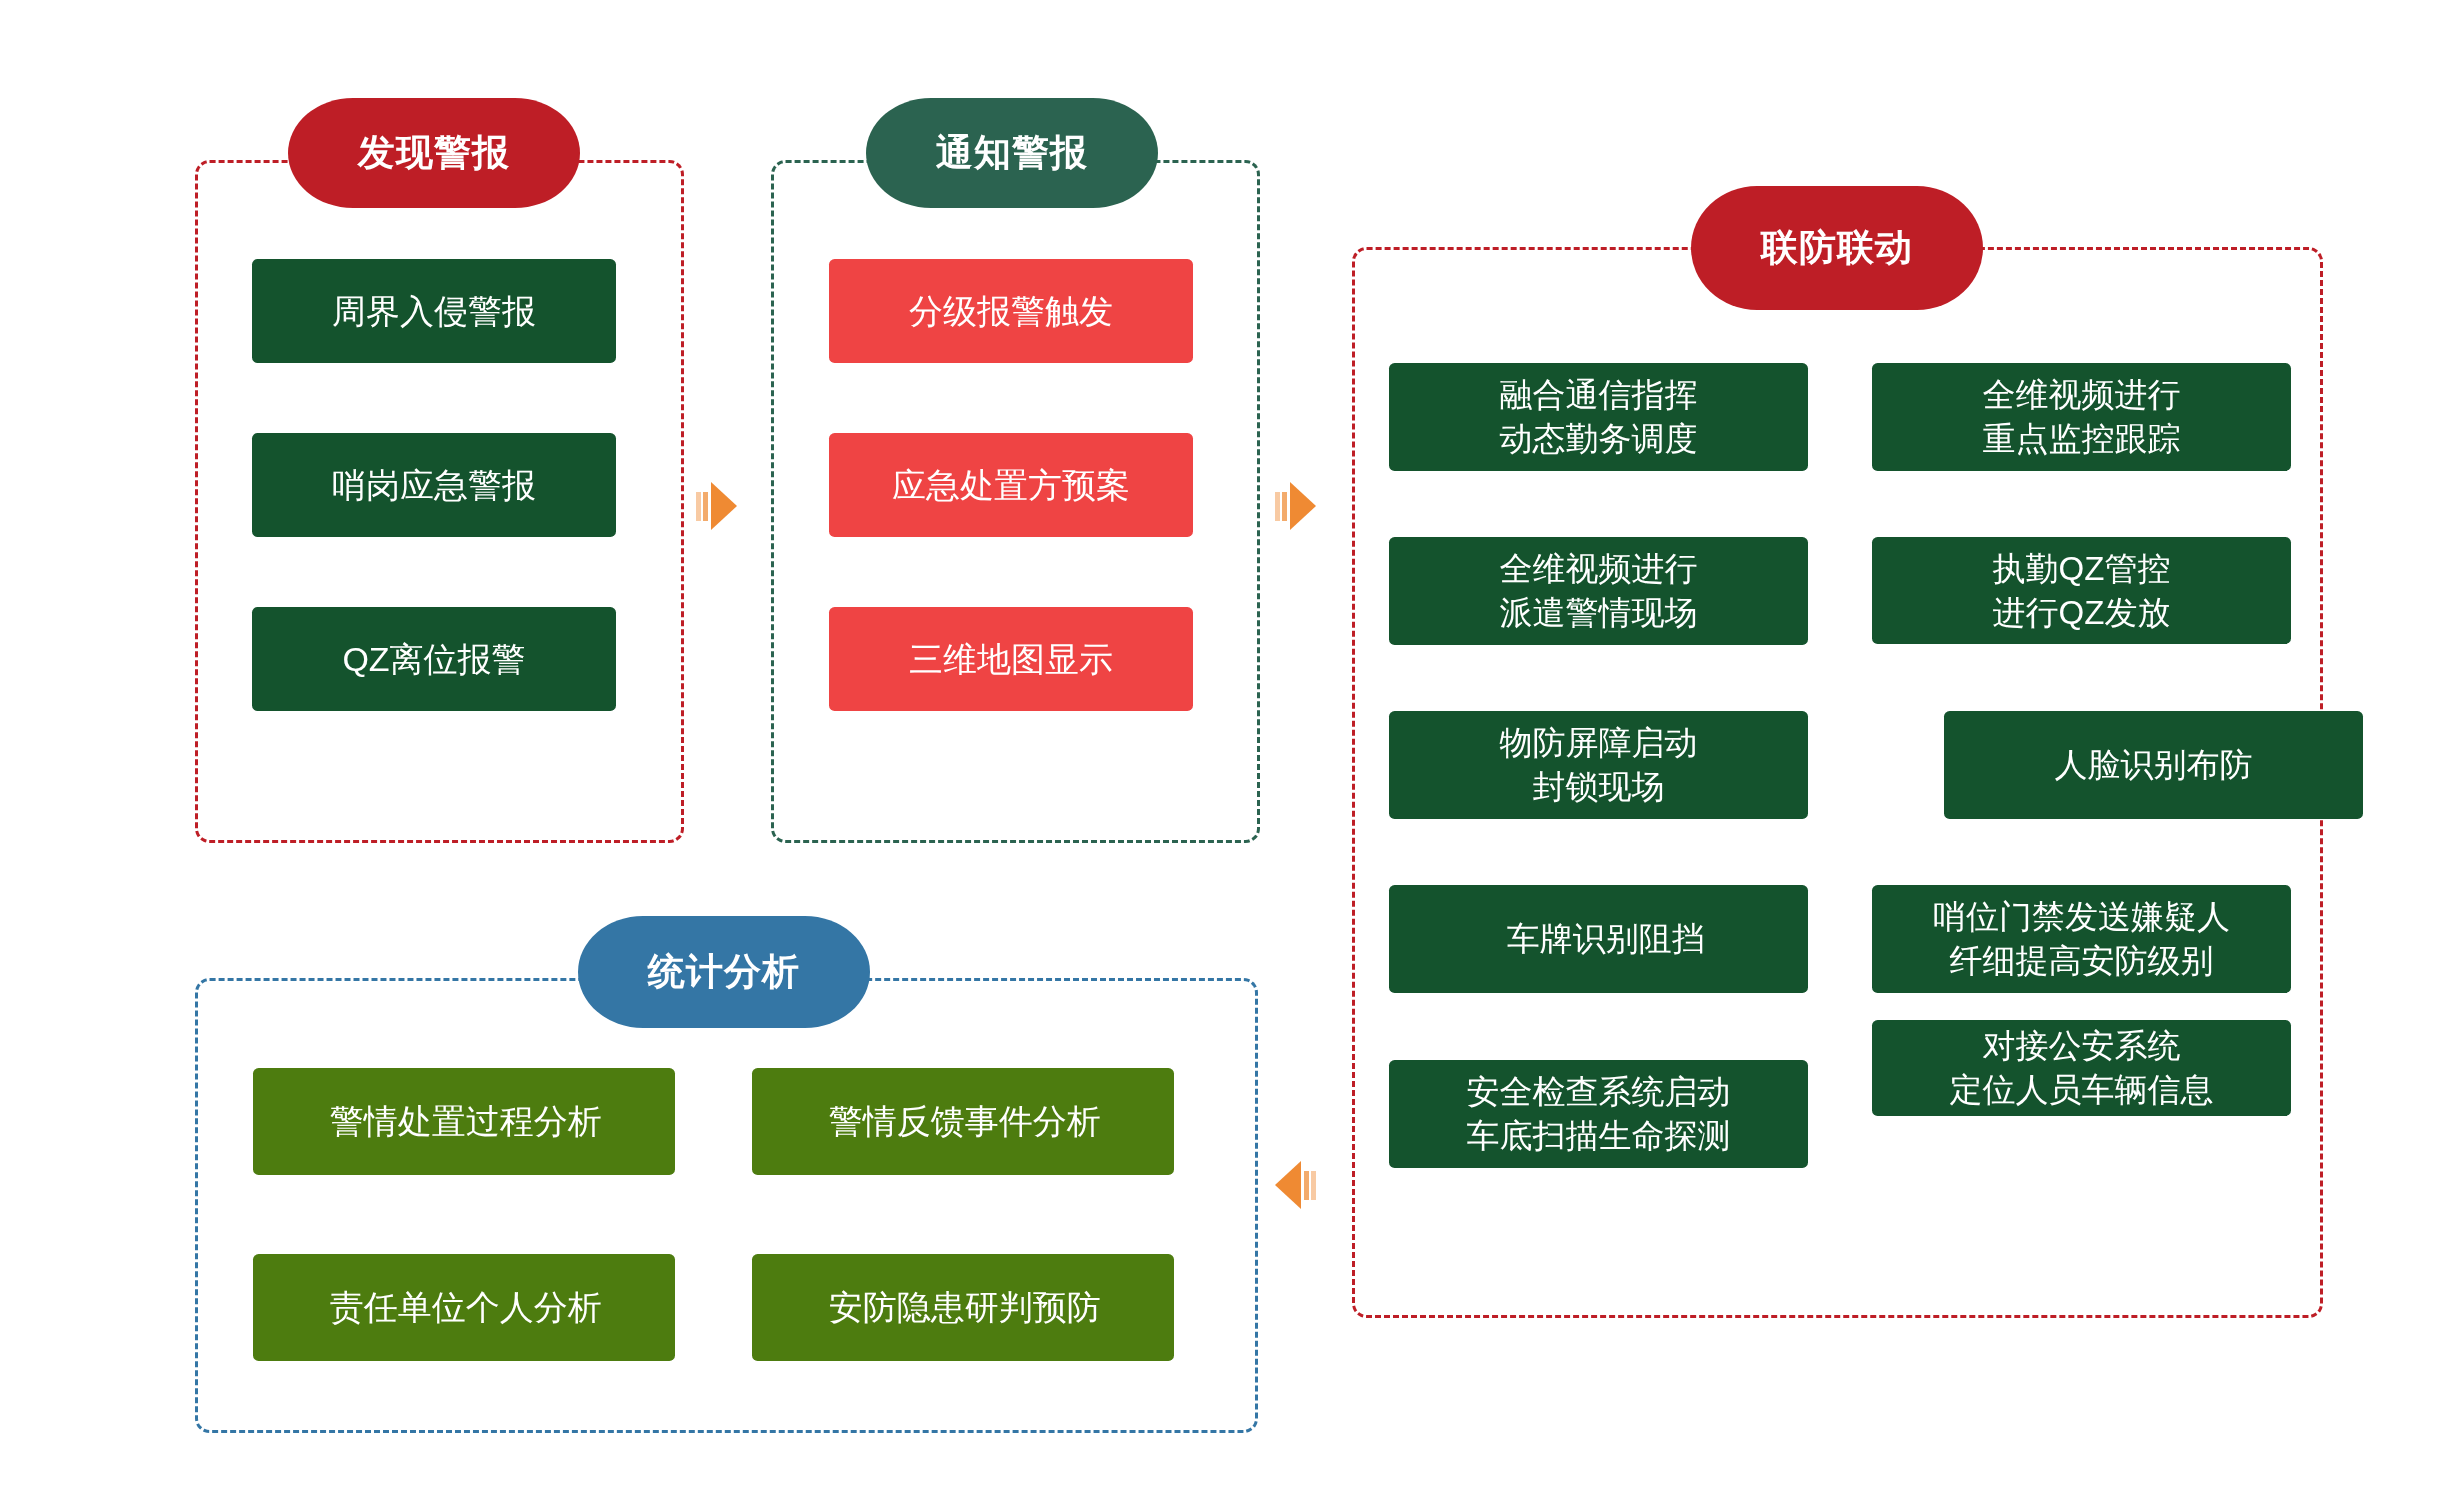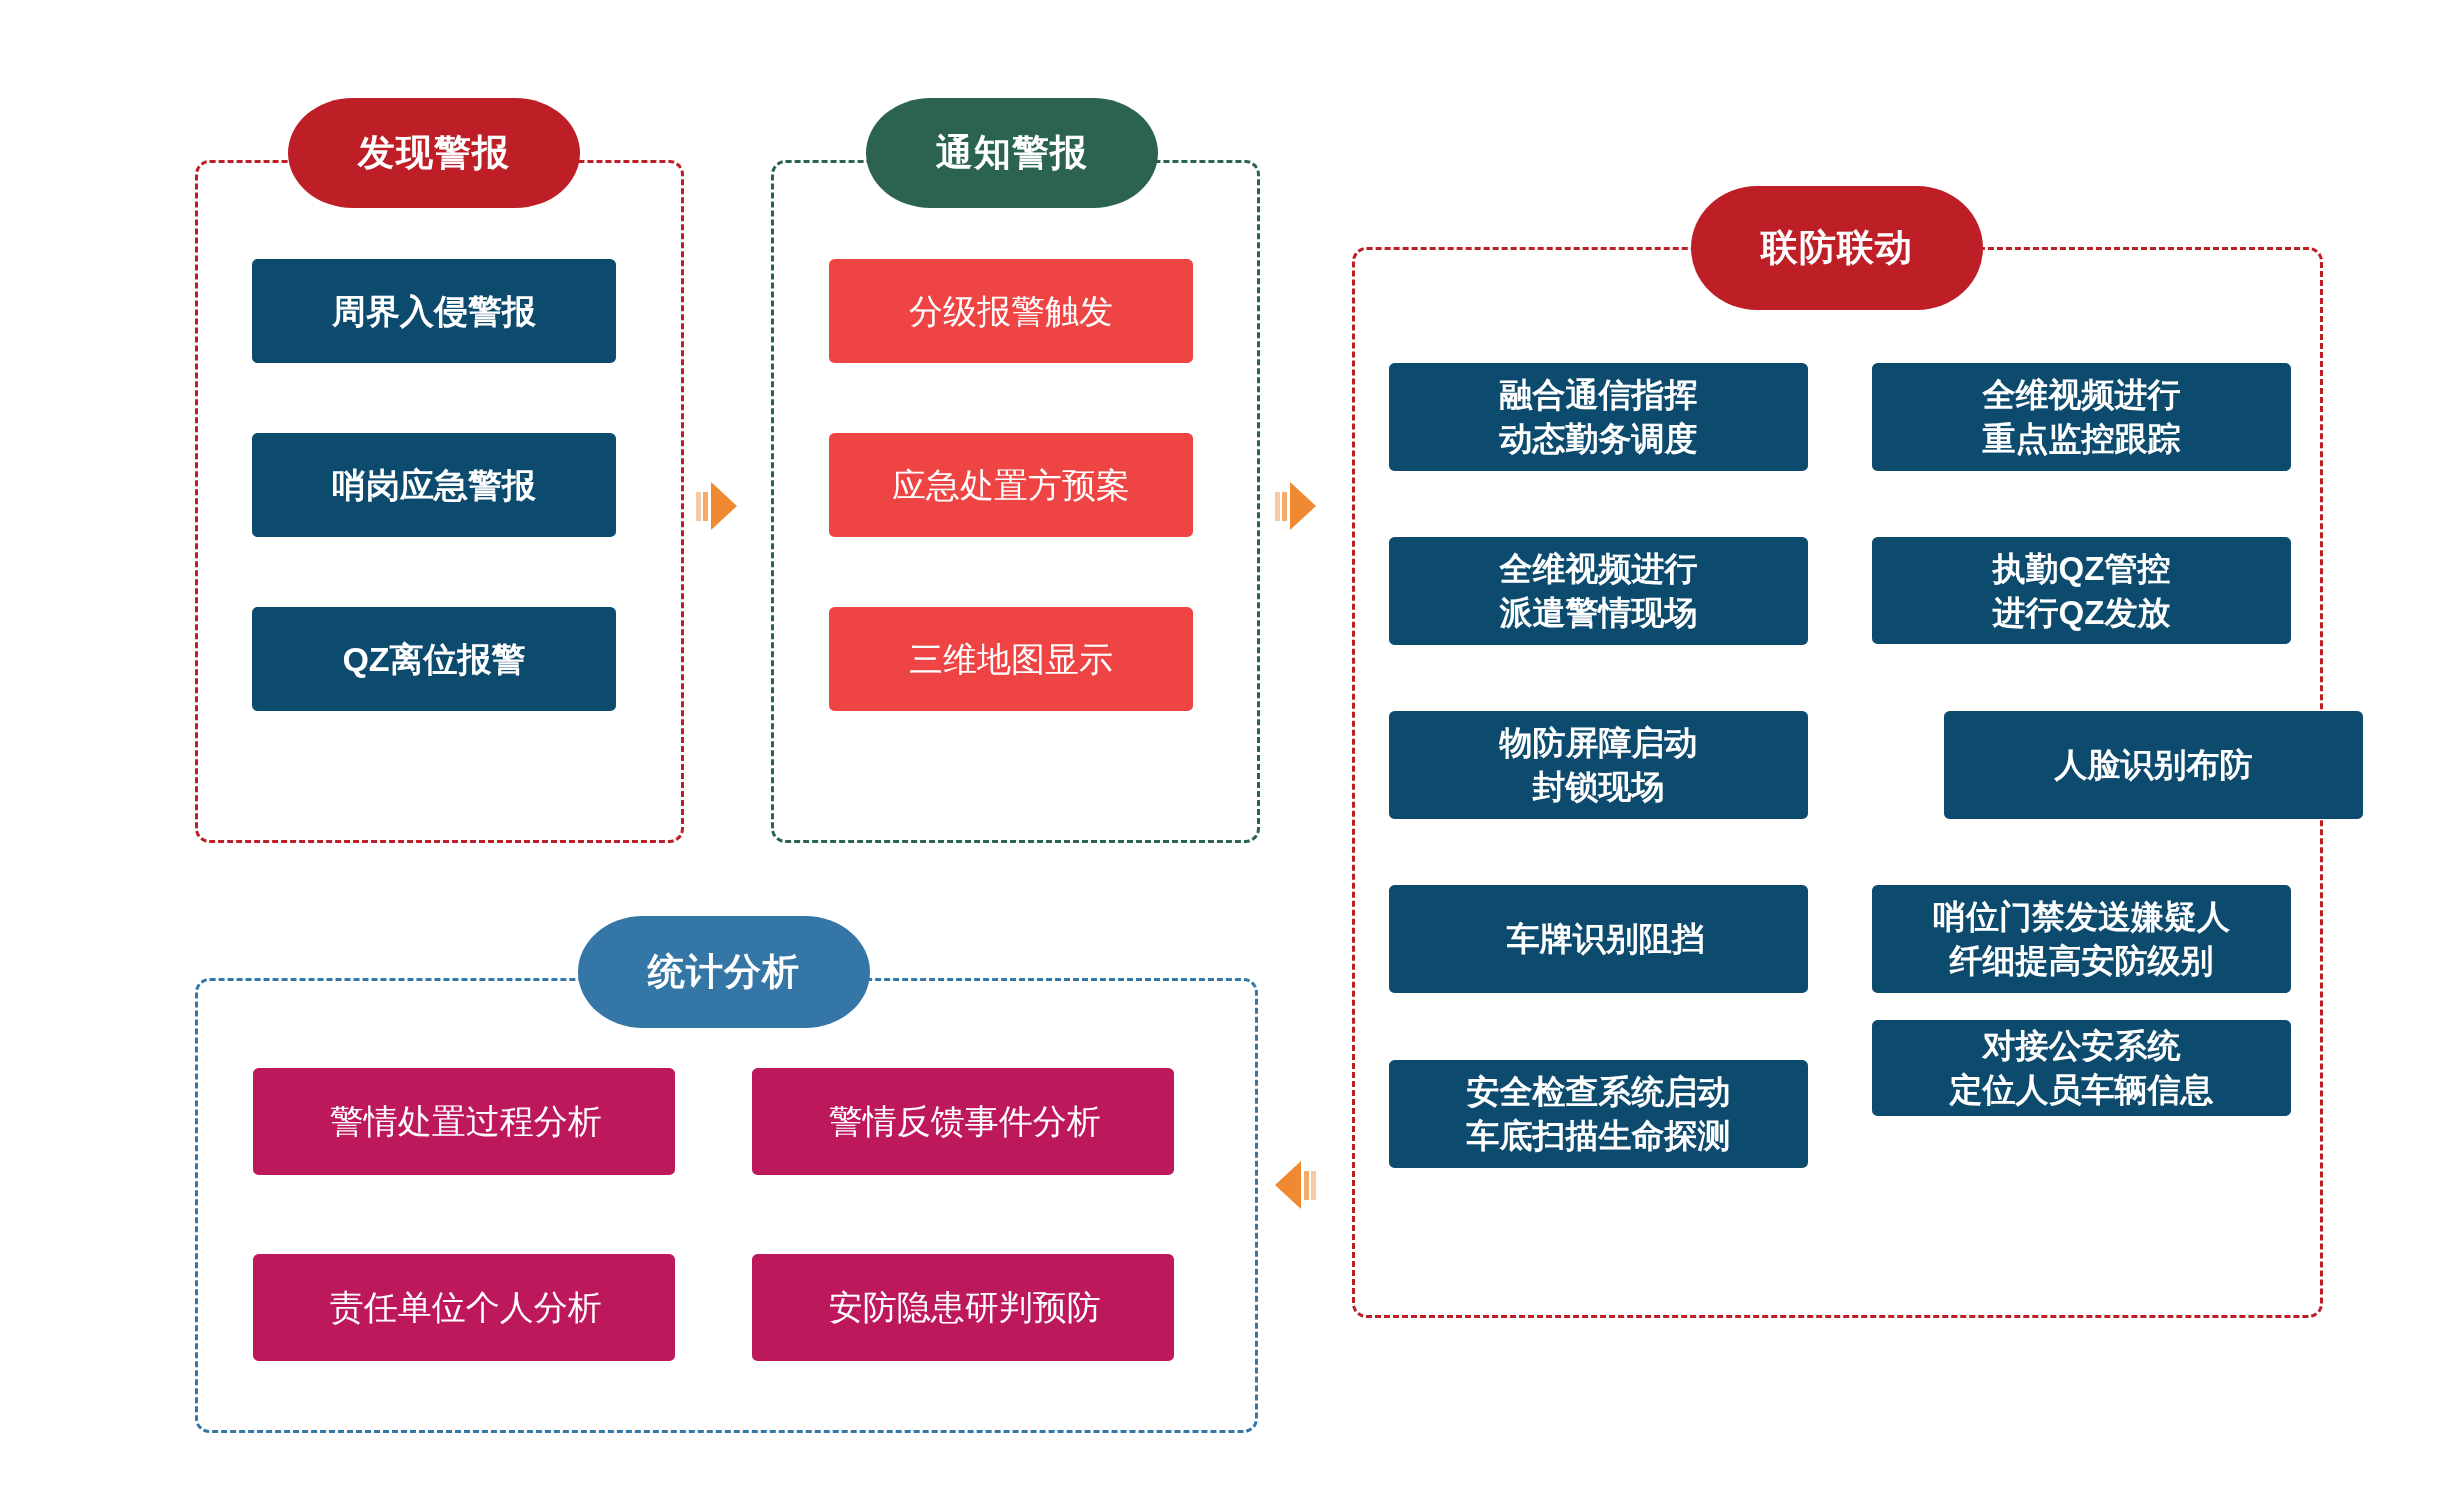--- a/index.html
+++ b/index.html
@@ -52,23 +52,23 @@
     align-items: center;
     justify-content: center;
     text-align: center;
     color: #ffffff;
     box-sizing: border-box;
     border-radius: 5.6px;
     line-height: 1.32;
     padding: 2.2px 5.6px;
     white-space: pre-line;
   }
-  .box.red   { background: #0c4a6e; font-weight: bold; }
+  .box.red   { background: #14532d; }
   .box.green { background: #ef4444; }
-  .box.blue  { background: #be185d; padding-left: 9px; }
+  .box.blue  { background: #4d7c0f; padding-left: 9px; }
 
   
   .arrow {
     position: absolute;
     display: flex;
     align-items: center;
     height: 48px;
     z-index: 6;
   }
   .arrow .bar {

